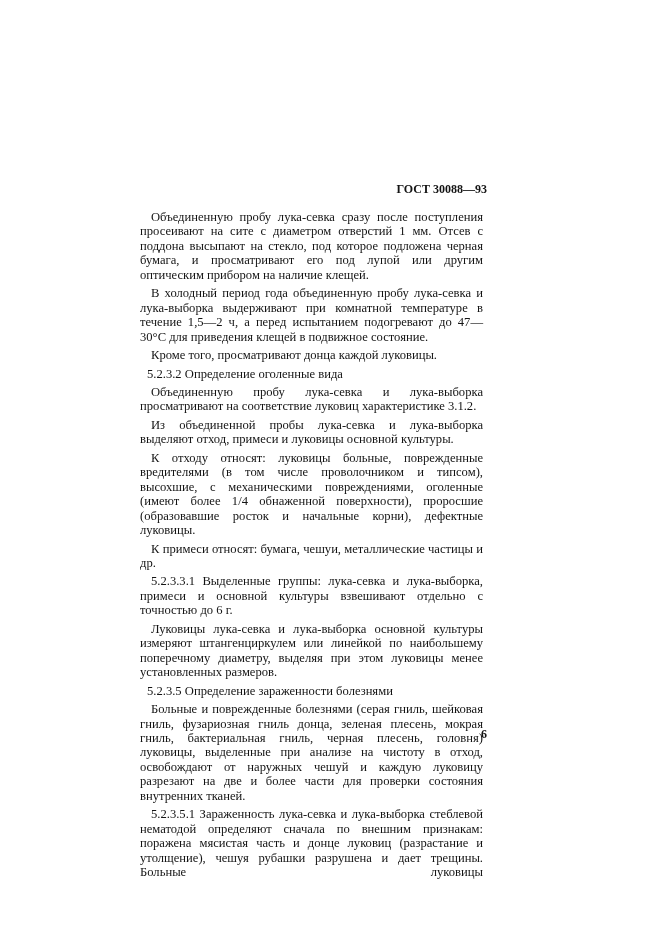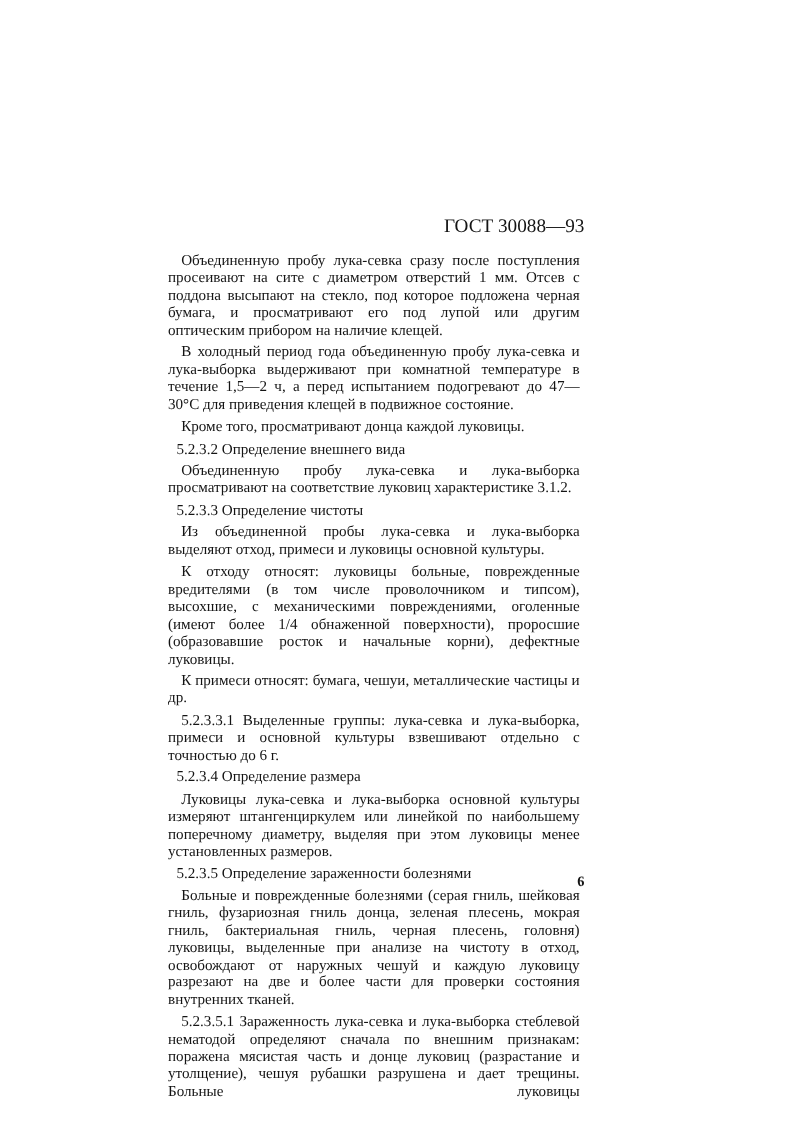--- a/index.html
+++ b/index.html
@@ -4,21 +4,21 @@
 <style>
   html, body { margin: 0; padding: 0; background: #ffffff; }
   body { width: 661px; height: 935px; position: relative; overflow: hidden; }
   .page {
     position: absolute; left: 136px; top: 0; width: 351px;
     font-family: "Liberation Serif", "DejaVu Serif", serif;
     font-size: 12.6px; color: #141414; line-height: 14.45px;
   }
   .header {
     position: absolute; left: 0; top: 182px; width: 351px;
-    text-align: right; font-weight: normal; font-size: 16px;
+    text-align: right; font-weight: bold; font-size: 12px;
   }
   .body { position: absolute; left: 0; top: 206px; width: 351px; }
   .p { text-align: justify; text-indent: 11px; margin: 4px; }
   .p.last { text-align-last: justify; }
   .h { margin: 0; text-indent: 11px; }
   .h .num { }
   .pagenum {
     position: absolute; left: 0; top: 727px; width: 351px;
     text-align: right; font-weight: bold; font-size: 12px;
   }
@@ -26,28 +26,26 @@
 </head>
 <body>
 
 <div class="page">
   <div class="header">ГОСТ 30088—93</div>
 
   <div class="body">
     <p class="p">Объединенную пробу лука-севка сразу после поступления просеивают на сите с диаметром отверстий 1 мм. Отсев с поддона высыпают на стекло, под которое подложена черная бумага, и просматривают его под лупой или другим оптическим прибором на наличие клещей.</p>
     <p class="p">В холодный период года объединенную пробу лука-севка и лука-выборка выдерживают при комнатной температуре в течение 1,5—2 ч, а перед испытанием подогревают до 47—30°С для приведения клещей в подвижное состояние.</p>
     <p class="p">Кроме того, просматривают донца каждой луковицы.</p>
-    <p class="h"><span class="num">5.2.3.2</span> <span>Определение внешнего вида</span></p>
+    <p class="h"><span class="num">5.2.3.2</span> <span>Определение оголенные вида</span></p>
     <p class="p">Объединенную пробу лука-севка и лука-выборка просматривают на соответствие луковиц характеристике 3.1.2.</p>
-    <p class="h"><span class="num">5.2.3.3</span> <span>Определение чистоты</span></p>
     <p class="p">Из объединенной пробы лука-севка и лука-выборка выделяют отход, примеси и луковицы основной культуры.</p>
     <p class="p">К отходу относят: луковицы больные, поврежденные вредителями (в том числе проволочником и типсом), высохшие, с механическими повреждениями, оголенные (имеют более 1/4 обнаженной поверхности), проросшие (образовавшие росток и начальные корни), дефектные луковицы.</p>
     <p class="p">К примеси относят: бумага, чешуи, металлические частицы и др.</p>
     <p class="p"><span class="h"><span class="num">5.2.3.3.1</span></span> <span>Выделенные группы: лука-севка и лука-выборка, примеси и основной культуры взвешивают отдельно с точностью до 6 г.</span></p>
-    <p class="h"><span class="num">5.2.3.4</span> <span>Определение размера</span></p>
     <p class="p">Луковицы лука-севка и лука-выборка основной культуры измеряют штангенциркулем или линейкой по наибольшему поперечному диаметру, выделяя при этом луковицы менее установленных размеров.</p>
     <p class="h"><span class="num">5.2.3.5</span> <span>Определение зараженности болезнями</span></p>
     <p class="p">Больные и поврежденные болезнями (серая гниль, шейковая гниль, фузариозная гниль донца, зеленая плесень, мокрая гниль, бактериальная гниль, черная плесень, головня) луковицы, выделенные при анализе на чистоту в отход, освобождают от наружных чешуй и каждую луковицу разрезают на две и более части для проверки состояния внутренних тканей.</p>
     <p class="p last"><span class="h"><span class="num">5.2.3.5.1</span></span> <span>Зараженность лука-севка и лука-выборка стеблевой нематодой определяют сначала по внешним признакам: поражена мясистая часть и донце луковиц (разрастание и утолщение), чешуя рубашки разрушена и дает трещины. Больные луковицы</span></p>
   </div>
 
   <div class="pagenum">6</div>
 </div>
 
 </body></html>

